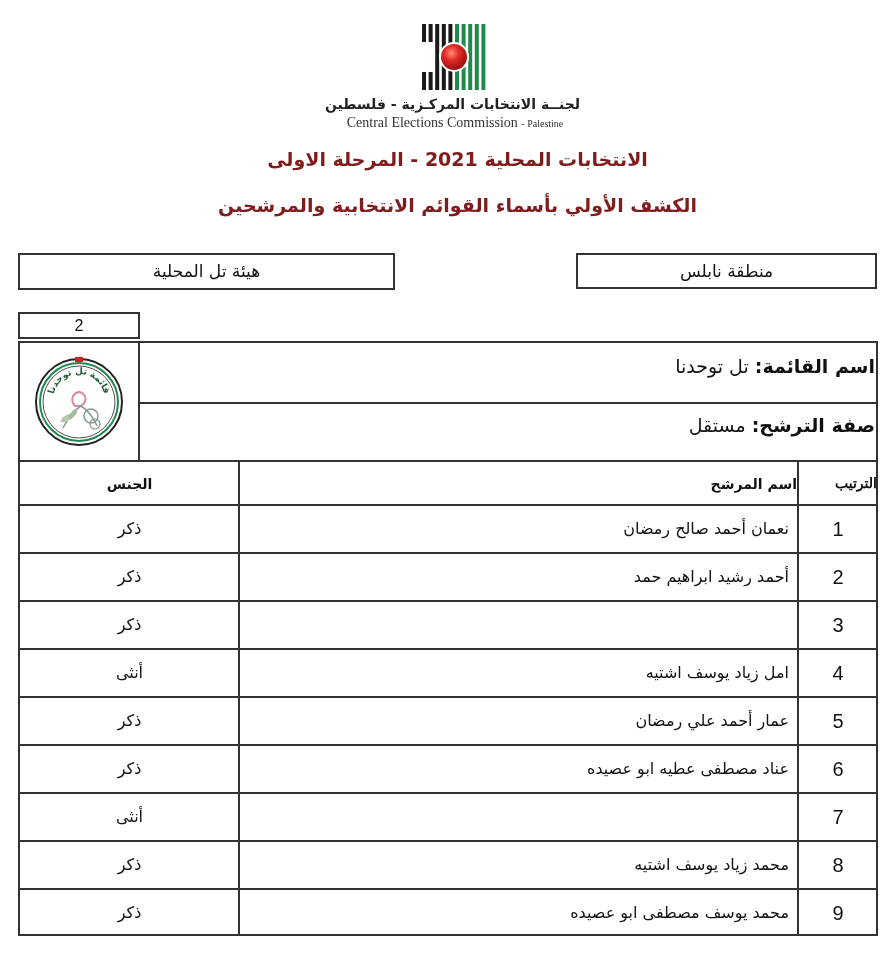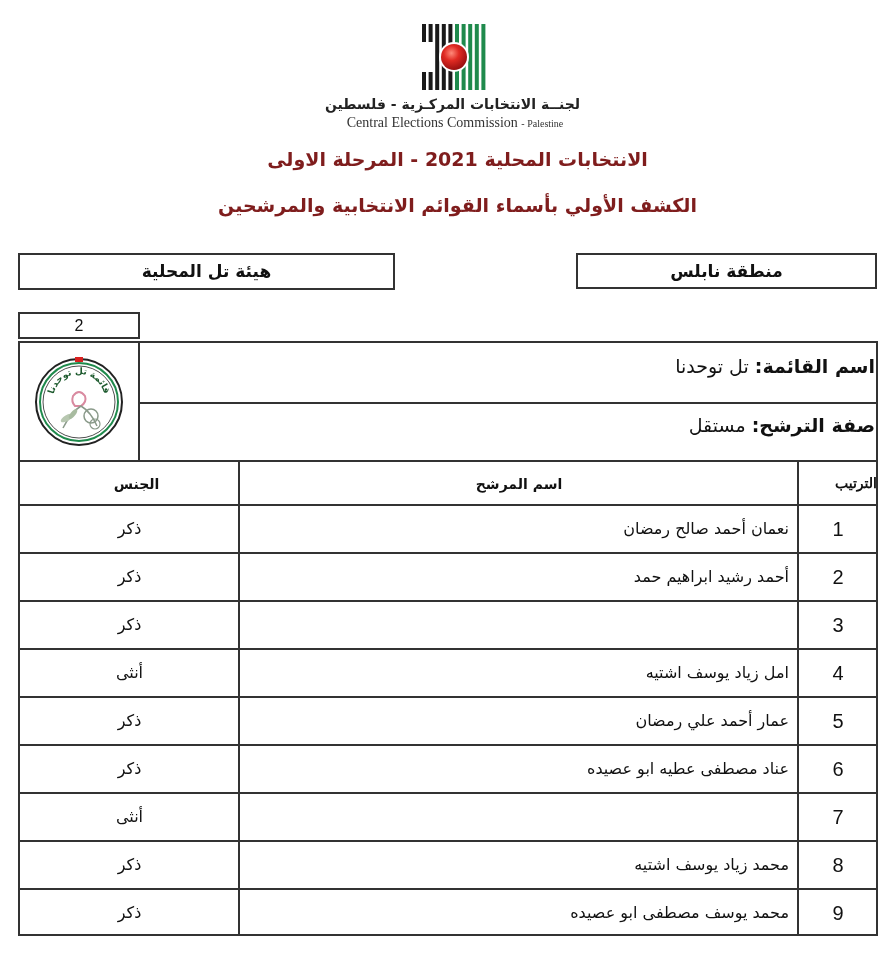--- a/index.html
+++ b/index.html
@@ -12,41 +12,41 @@
   #org-ar { left: 0; width: 895px; top: 96px; text-align: center; direction: rtl;
             font-size: 14px; font-weight: bold; color: #222; letter-spacing: 0; padding-left: 10px; box-sizing: border-box; }
   #org-en { left: 0; width: 910px; top: 115px; text-align: center;
             font-family: "Liberation Serif", "DejaVu Serif", serif; font-size: 14px; color: #333; }
   #org-en .small { font-size: 10px; }
 
   .title { left: 10px; width: 895px; text-align: center; direction: rtl; font-weight: bold; color: #7f1d1d; }
   #title1 { top: 148px; font-size: 19px; }
   #title2 { top: 194px; font-size: 19px; }
 
-  .box { border: 2px solid #333; box-sizing: border-box; text-align: center; font-weight: bold; direction: rtl; }
+  .box { border: 2px solid #333; box-sizing: border-box; text-align: center; font-weight: normal; direction: rtl; }
   #municipality-box { left: 18px; top: 253px; width: 377px; height: 37px; font-size: 17px; line-height: 33px; }
   #region-box { left: 576px; top: 253px; width: 301px; height: 36px; font-size: 17px; line-height: 32px; }
   #list-number-box { left: 18px; top: 312px; width: 122px; height: 27px; font-size: 16px; line-height: 23px; font-weight: normal; font-family: "Liberation Sans", sans-serif; }
 
   
   #main { left: 18px; top: 341px; width: 860px; height: 595px; border: 2px solid #333; box-sizing: border-box; }
   .hline { position: absolute; height: 0; border-top: 2px solid #333; }
   .vline { position: absolute; width: 0; border-left: 2px solid #333; }
 
   #logo-cell { left: 20px; top: 343px; width: 118px; height: 117px; display: flex; align-items: center; justify-content: center; }
 
   .info-row { right: 20px; direction: rtl; font-size: 19px; text-align: right; }
   .info-row .lbl { font-weight: bold; margin-top: 39px; }
   #list-name-row { top: 355px; width: 720px; }
   #candidacy-row { top: 414px; width: 720px; }
 
   .hdr { position: absolute; top: 463px; height: 42px; line-height: 42px; font-weight: bold; direction: rtl; font-size: 14px; }
   #hdr-order { left: 817px; width: 78px; text-align: center; font-family: Liberation Serif, serif; }
-  #hdr-name { left: 241px; width: 556px; text-align: center; }
-  #hdr-gender { left: 20px; width: 219px; text-align: center; margin-left: 7px; }
+  #hdr-name { left: 241px; width: 556px; }
+  #hdr-gender { left: 20px; width: 219px; text-align: center; }
 
   .row { position: absolute; left: 20px; width: 856px; height: 48px; }
   .row .num { position: absolute; left: 779px; width: 78px; text-align: center; line-height: 46px;
               font-family: "Liberation Sans", sans-serif; font-size: 20px; }
   .row .name { position: absolute; left: 221px; width: 548px; text-align: right; direction: rtl;
                line-height: 46px; font-size: 16px; }
   .row .gender { position: absolute; left: 0; width: 219px; text-align: center; direction: rtl;
                  line-height: 46px; font-size: 16px; }
 </style>
 </head>

